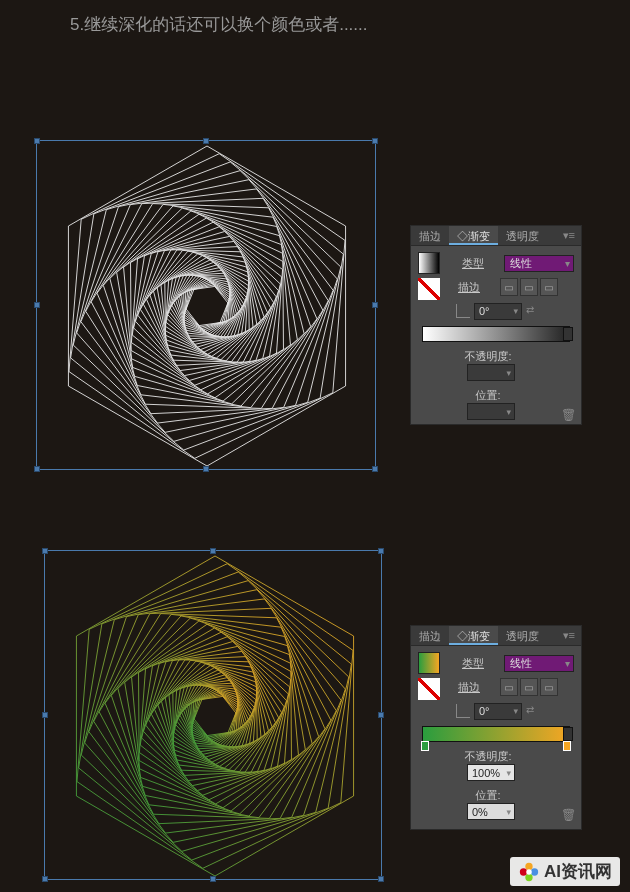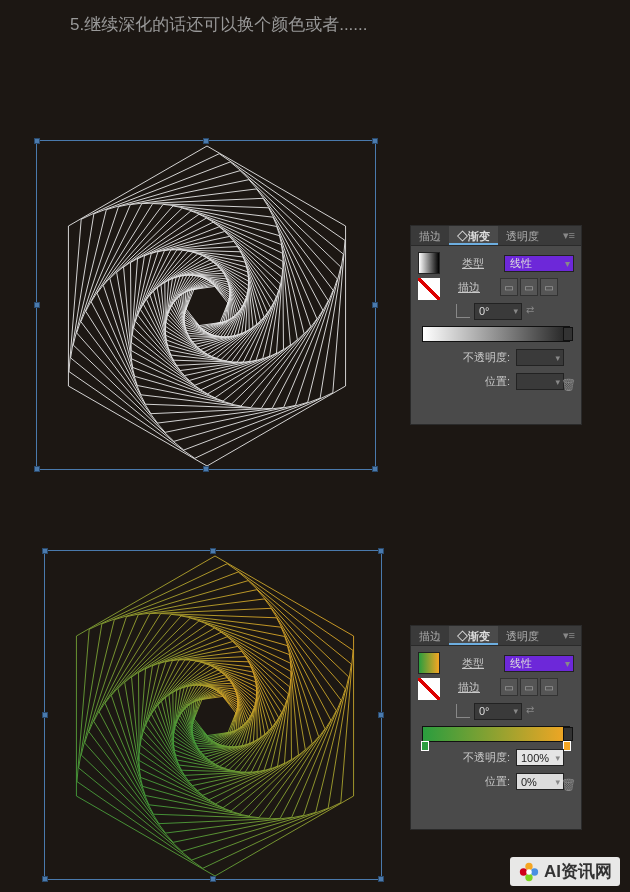--- a/index.html
+++ b/index.html
@@ -61,21 +61,20 @@
     .tab {
       padding: 3px 8px;
       font-size: 11px;
       color: #aaa;
       cursor: pointer;
     }
     .tab.active {
       background: #4a4a4a;
       color: #ddd;
       box-shadow: 0 -2px 0 #6daee0 inset;
-      font-weight: bold;
     }
     .tab-arrow {
       margin-left: auto;
       padding: 3px 6px;
       color: #888;
     }
     .panel-body {
       padding: 8px 7px;
       position: relative;
     }
@@ -101,21 +100,21 @@
     }
     .swatch-none::after {
       content: "";
       position: absolute;
       top: 0; left: 0; right: 0; bottom: 0;
       background: linear-gradient(to top right, transparent 45%, #d00 45%, #d00 55%, transparent 55%);
     }
     .lbl { width: 34px; text-align: right; margin-right: 20px; font-size: 11px; text-decoration: underline; }
     .lbl-indent { margin-left: 38px; }
     .dropdown {
-      background: #6d28d9;
+      background: #701a75;
       border: 1px solid #222;
       height: 17px;
       line-height: 15px;
       padding: 0 16px 0 5px;
       font-size: 11px;
       position: relative;
       color: #ddd;
     }
     .dropdown::after {
       content: "▾";
@@ -187,23 +186,23 @@
     }
     .reverse-icon {
       width: 18px; height: 14px;
       font-size: 10px;
       color: #888;
       margin-left: 4px;
     }
     .field-row {
       display: flex;
       align-items: center;
-      justify-content: flex-end;
       margin-top: 7px;
       padding-right: 10px;
+      flex-direction: column;
     }
     .field-row .lbl2 {
       margin-right: 6px;
       font-size: 11px;
     }
     .trash {
       position: absolute;
       bottom: 6px;
       right: 6px;
       width: 14px;

